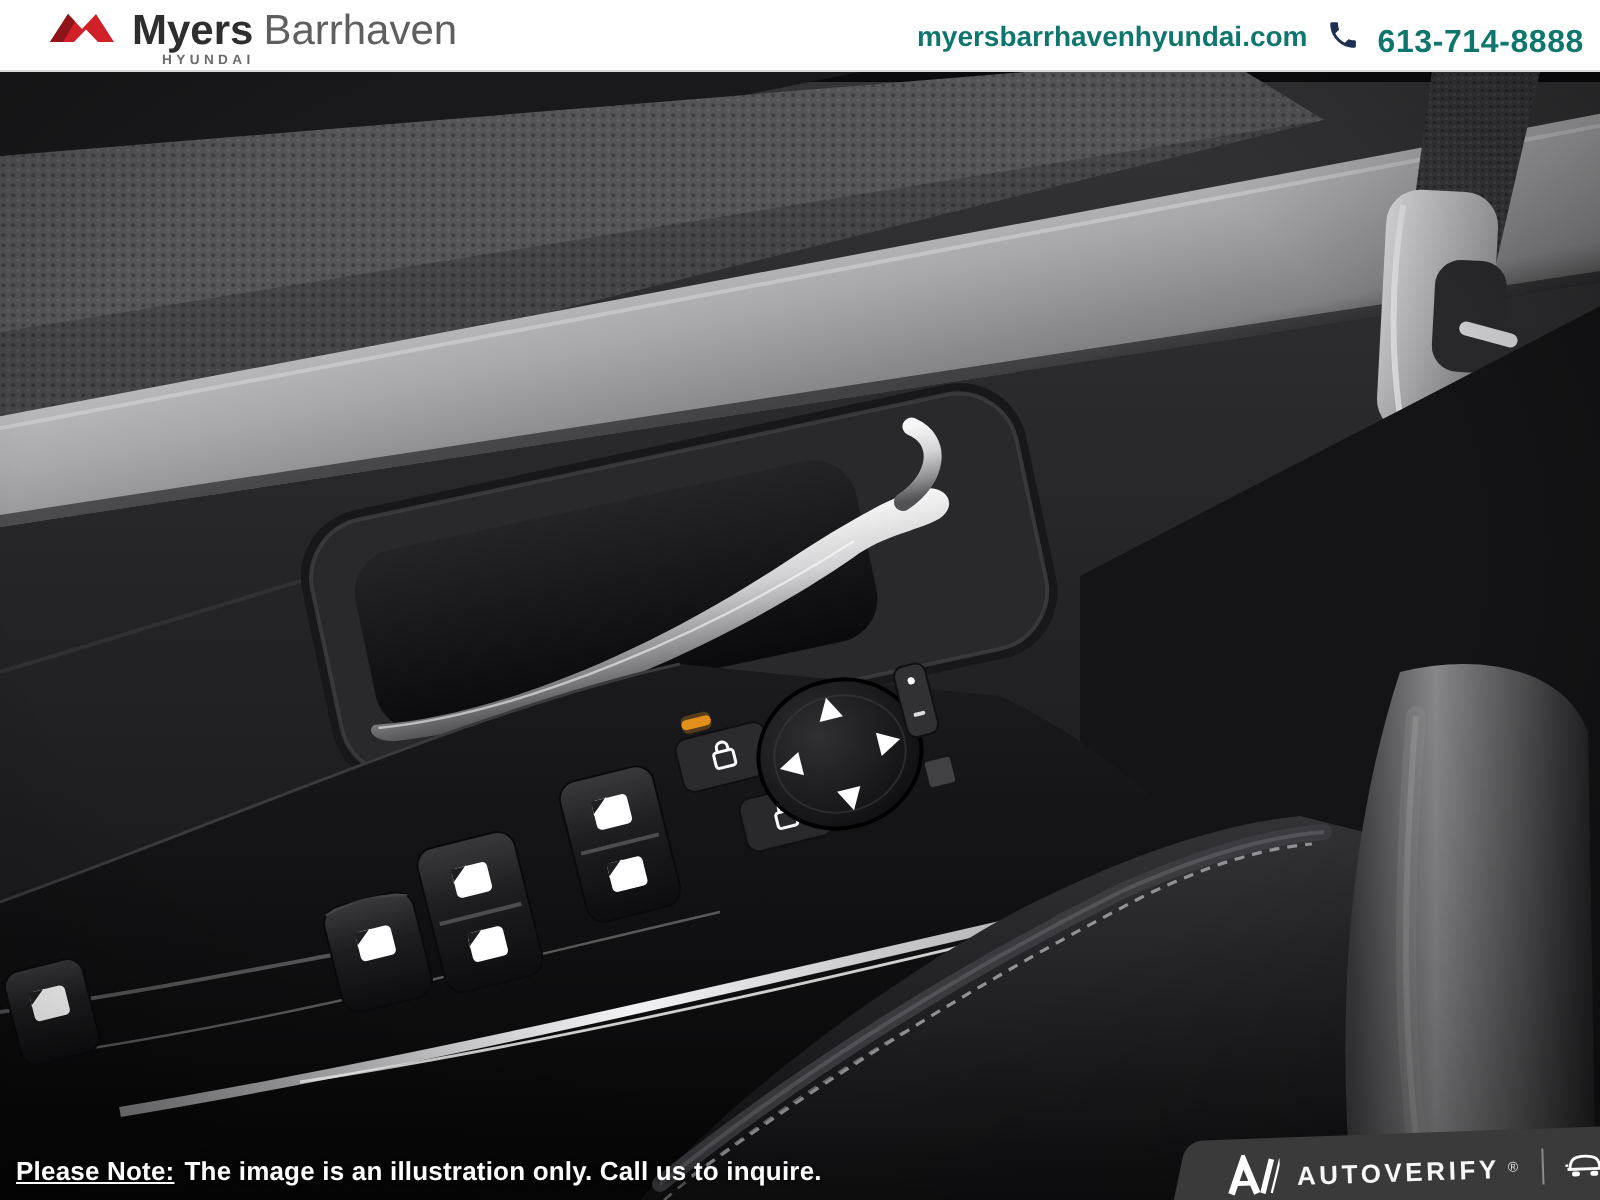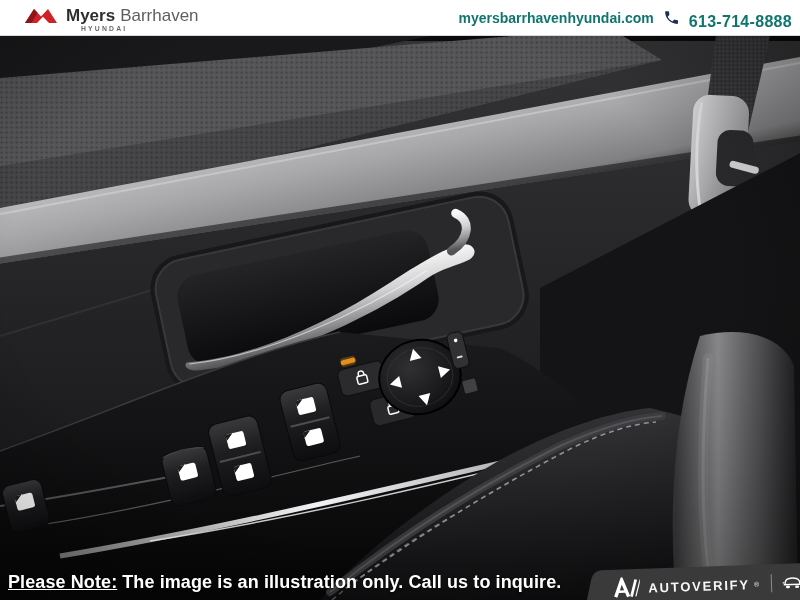--- a/index.html
+++ b/index.html
@@ -6,35 +6,35 @@
   .stage{position:relative;width:800px;height:600px;overflow:hidden;background:#fff;
          font-family:"Liberation Sans",sans-serif;}
 
   
   .top-banner{position:absolute;top:0;left:0;width:800px;height:36px;background:#ffffff;
               display:flex;align-items:center;justify-content:space-between;
               padding:0 8px 0 24px;box-sizing:border-box;border-bottom:1px solid #d9d9d9;}
   .logo{display:flex;align-items:flex-start;gap:6px;}
   .logo-mark{margin-top:4px;}
   .logo-text{display:flex;flex-direction:column;line-height:1;}
-  .logo-line1{font-size:17px;margin-top:4px;}
+  .logo-line1{font-size:21px;margin-top:4px;}
   .logo-bold{font-weight:700;color:#2e2e2e;}
   .logo-light{font-weight:400;color:#5f5f5f;margin-left:5px;}
   .logo-sub{font-size:6.8px;font-weight:700;letter-spacing:2.2px;color:#6a6a6a;
             margin:2px 0 0 15px;}
   .contact{display:flex;align-items:center;gap:9px;color:#0f766e;}
   .contact .site{font-size:14px;font-weight:700;}
   .contact .phone{font-size:16px;font-weight:700;letter-spacing:.3px;margin-top:8px;}
 
   
   .photo{position:absolute;top:36px;left:0;width:800px;height:564px;background:#1c1c1e;}
   .photo svg.scene{position:absolute;top:0;left:0;}
 
   
-  .note{position:absolute;left:8px;bottom:7px;color:#ffffff;font-size:18px;font-weight:700;
+  .note{position:absolute;left:8px;bottom:7px;color:#ffffff;font-size:13px;font-weight:700;
         letter-spacing:.1px;text-shadow:0 1px 2px rgba(0,0,0,.65);white-space:nowrap;}
   .note .note-label{text-decoration:underline;}
   .note .note-text{margin-left:5px;font-weight:700;}
 
   
   .av-badge{position:absolute;right:-8px;bottom:-5px;width:224px;height:42px;
             background:#3a3a3a;border-radius:8px 0 0 0;
             transform:rotate(-2deg) skewX(-14deg);transform-origin:100% 100%;
             display:flex;align-items:center;box-sizing:border-box;padding:0 10px 4px 24px;}
   .av-inner{transform:skewX(14deg);display:flex;align-items:center;gap:8px;width:100%;}

